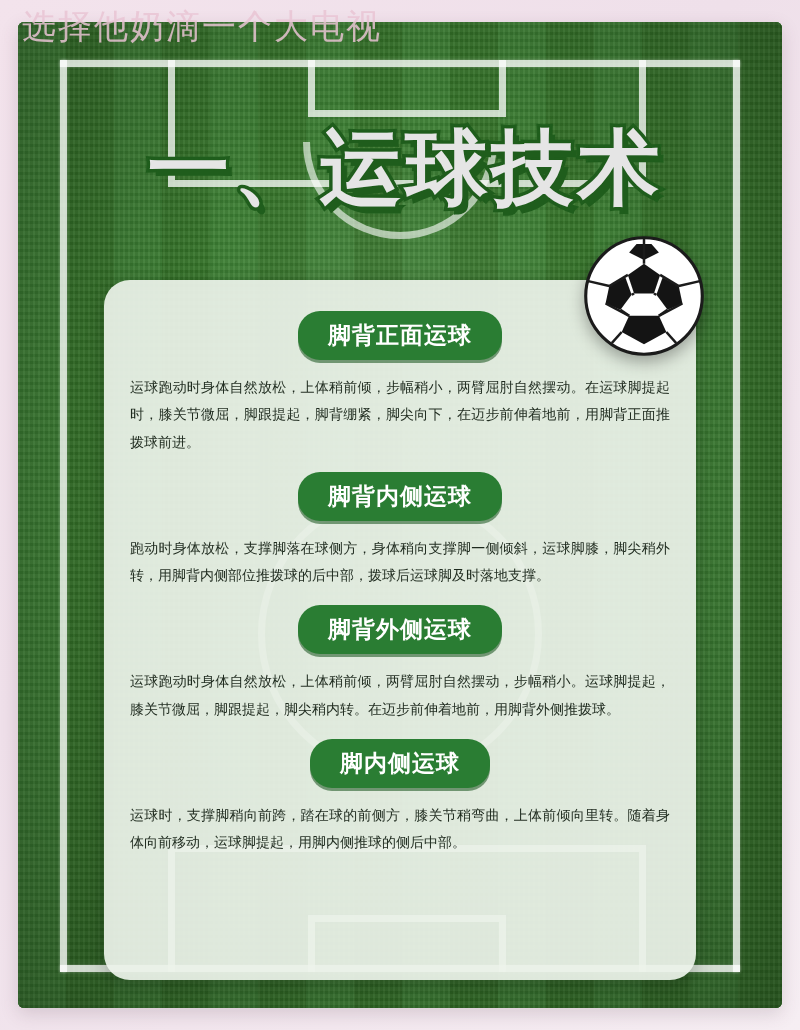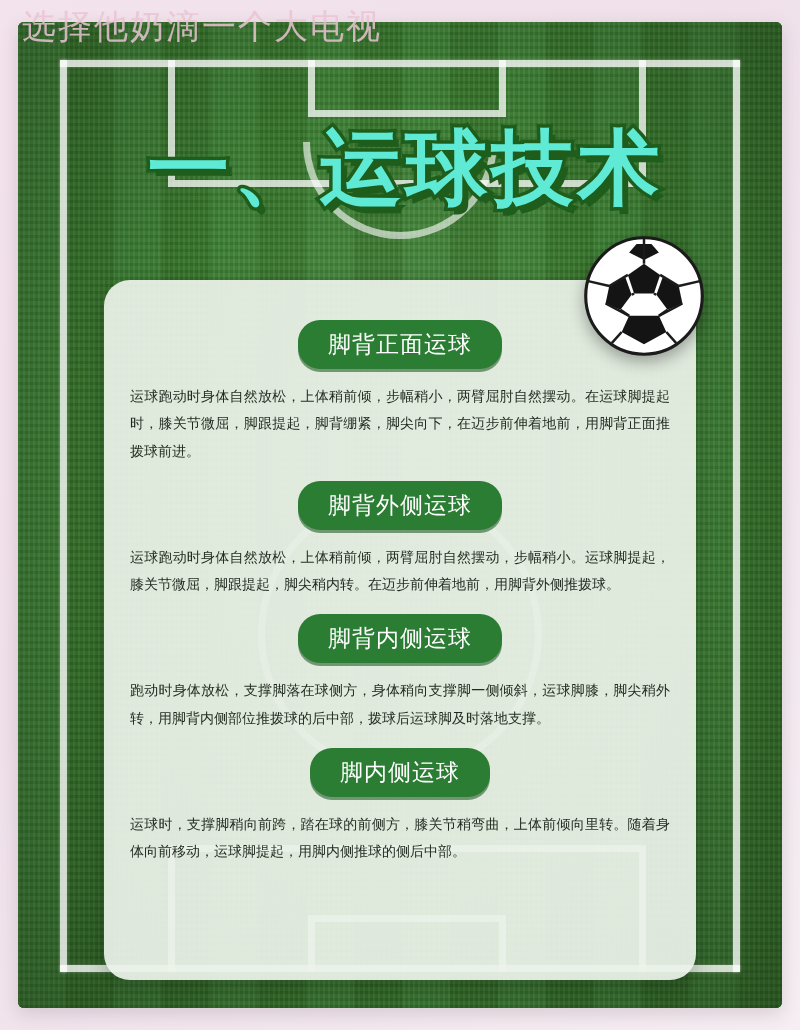--- a/index.html
+++ b/index.html
@@ -126,21 +126,21 @@
   
   .headline {
     position: absolute;
     left: 11px; right: 0;
     top: 92px;
     text-align: center;
     z-index: 12;
     font-size: 82px;
     font-weight: 900;
     letter-spacing: 4px;
-    color: #5eead4;
+    color: #e5e5e5;
     -webkit-text-stroke: 7px #1f5d1c;
     paint-order: stroke fill;
     text-shadow:
       6px 7px 0 #1f5d1c,
       0 0 1px #1f5d1c;
     white-space: nowrap;
     font-family: "DejaVu Sans", "Liberation Sans", sans-serif;
   }
 
   
@@ -166,25 +166,25 @@
     box-shadow: 0 6px 20px rgba(0,0,0,0.22);
     z-index: 14;
     padding: 24px 22px 18px 22px;
     box-sizing: border-box;
   }
 
   .section { margin-bottom: 4px; }
 
   .pill {
     display: block;
-    margin: 16px auto 14px auto;
+    margin: 7px auto 14px auto;
     background: #2a7d33;
     color: #ffffff;
     font-size: 23px;
-    font-weight: 400;
+    font-weight: 700;
     letter-spacing: 1px;
     padding: 9px 30px;
     border-radius: 22px;
     width: fit-content;
     box-shadow: 0 3px 0 rgba(20, 80, 26, 0.55);
     font-family: "DejaVu Sans", "Liberation Sans", sans-serif;
   }
 
   .para {
     font-size: 14px;
@@ -242,28 +242,28 @@
   </svg>
 
   <div class="card">
 
     <div class="section">
       <div class="pill">脚背正面运球</div>
       <p class="para">运球跑动时身体自然放松，上体稍前倾，步幅稍小，两臂屈肘自然摆动。在运球脚提起时，膝关节微屈，脚跟提起，脚背绷紧，脚尖向下，在迈步前伸着地前，用脚背正面推拨球前进。</p>
     </div>
 
     <div class="section">
+      <div class="pill">脚背内侧运球</div>
+      <p class="para">跑动时身体放松，支撑脚落在球侧方，身体稍向支撑脚一侧倾斜，运球脚膝，脚尖稍外转，用脚背内侧部位推拨球的后中部，拨球后运球脚及时落地支撑。</p>
+    </div>
+
+    <div class="section">
       <div class="pill">脚背外侧运球</div>
       <p class="para">运球跑动时身体自然放松，上体稍前倾，两臂屈肘自然摆动，步幅稍小。运球脚提起，膝关节微屈，脚跟提起，脚尖稍内转。在迈步前伸着地前，用脚背外侧推拨球。</p>
     </div>
 
     <div class="section">
-      <div class="pill">脚背内侧运球</div>
-      <p class="para">跑动时身体放松，支撑脚落在球侧方，身体稍向支撑脚一侧倾斜，运球脚膝，脚尖稍外转，用脚背内侧部位推拨球的后中部，拨球后运球脚及时落地支撑。</p>
-    </div>
-
-    <div class="section">
       <div class="pill">脚内侧运球</div>
       <p class="para">运球时，支撑脚稍向前跨，踏在球的前侧方，膝关节稍弯曲，上体前倾向里转。随着身体向前移动，运球脚提起，用脚内侧推球的侧后中部。</p>
     </div>
 
   </div>
 </div>
 
 </body></html>

